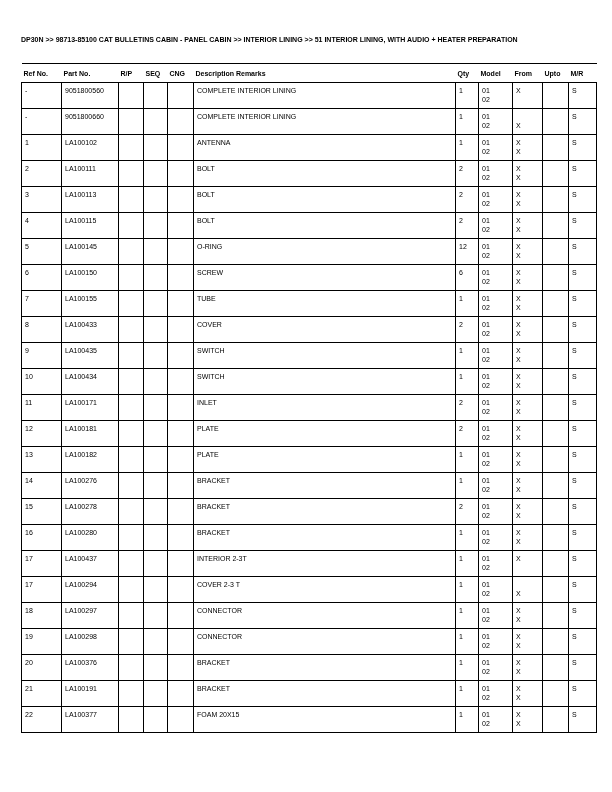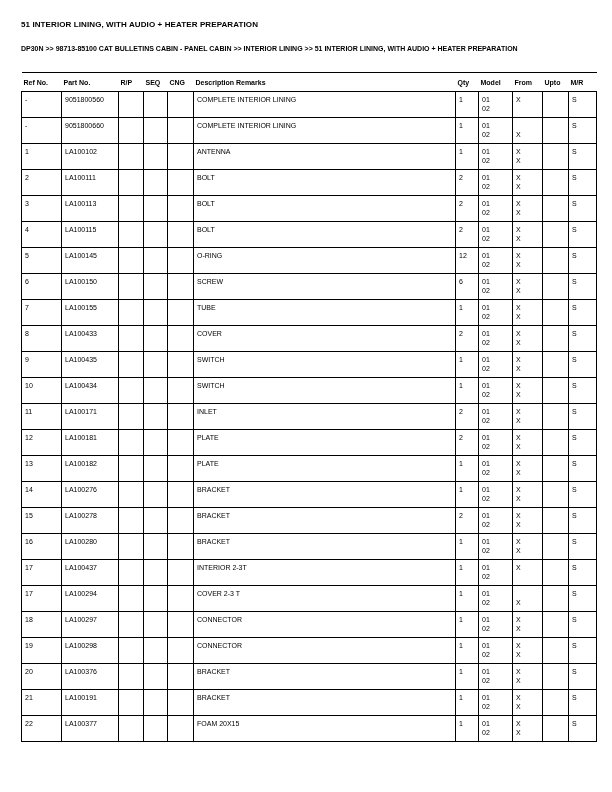--- a/index.html
+++ b/index.html
@@ -49,21 +49,20 @@
     overflow:hidden;
     white-space:nowrap;
   }
   table.parts tbody td .line { line-height:9.5px; }
 </style>
 </head>
 <body>
 
 <div class="page">
 
-  <div class="doc-title">51 INTERIOR LINING, WITH AUDIO + HEATER PREPARATION</div>
 
   <div class="breadcrumb">DP30N &gt;&gt; 98713-85100 CAT BULLETINS CABIN - PANEL CABIN &gt;&gt; INTERIOR LINING &gt;&gt; 51 INTERIOR LINING, WITH AUDIO + HEATER PREPARATION</div>
 
   <table class="parts">
     <colgroup>
       <col style="width:40px">
       <col style="width:57px">
       <col style="width:25px">
       <col style="width:24px">
       <col style="width:26px">

